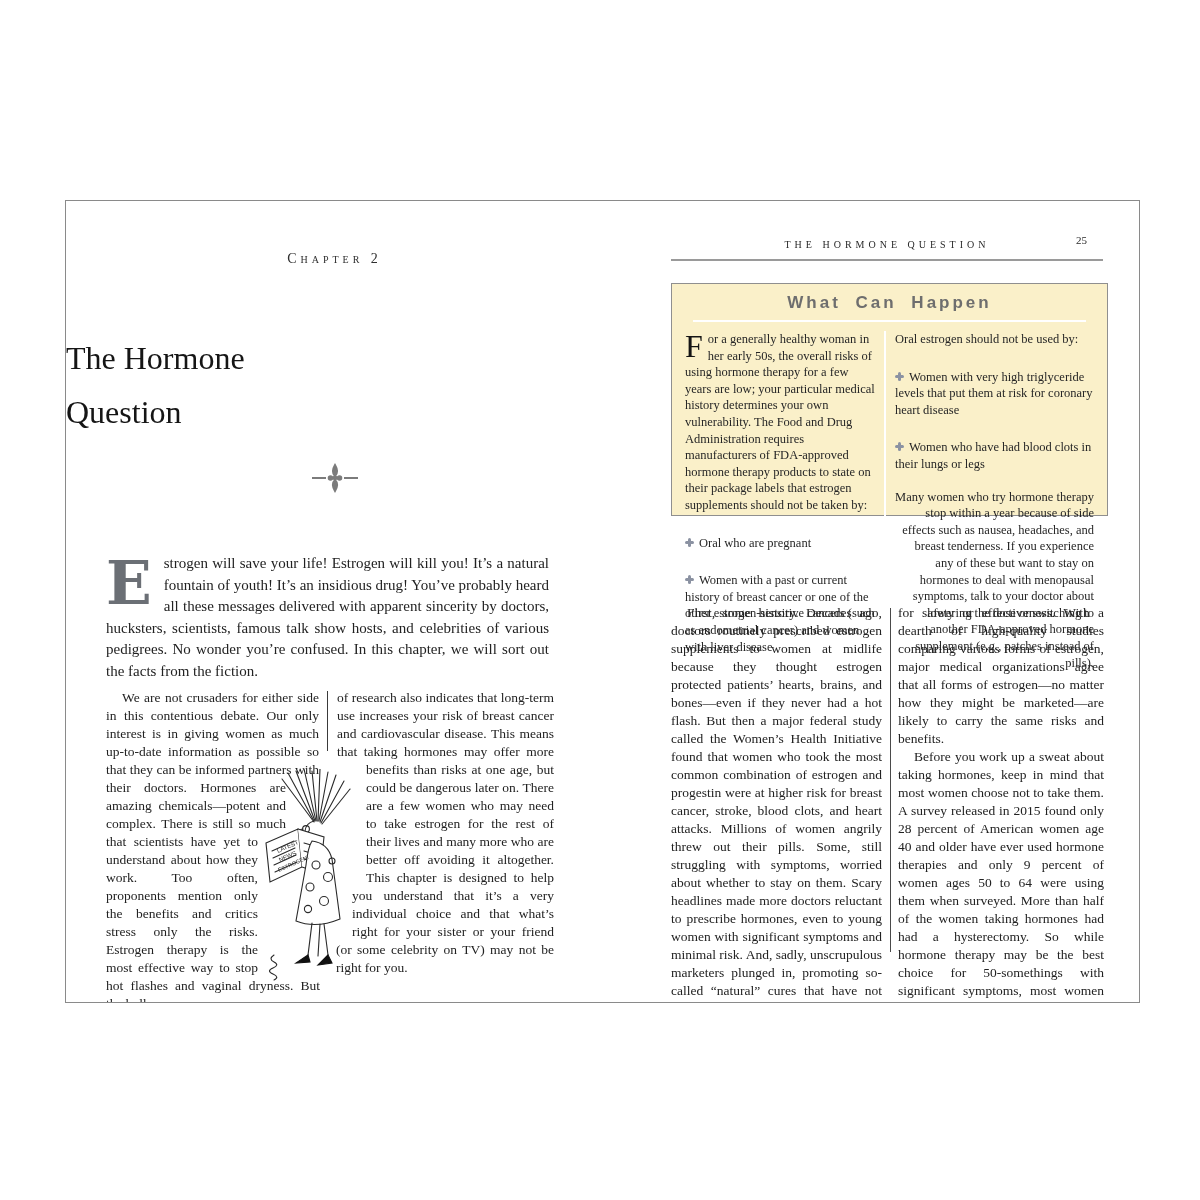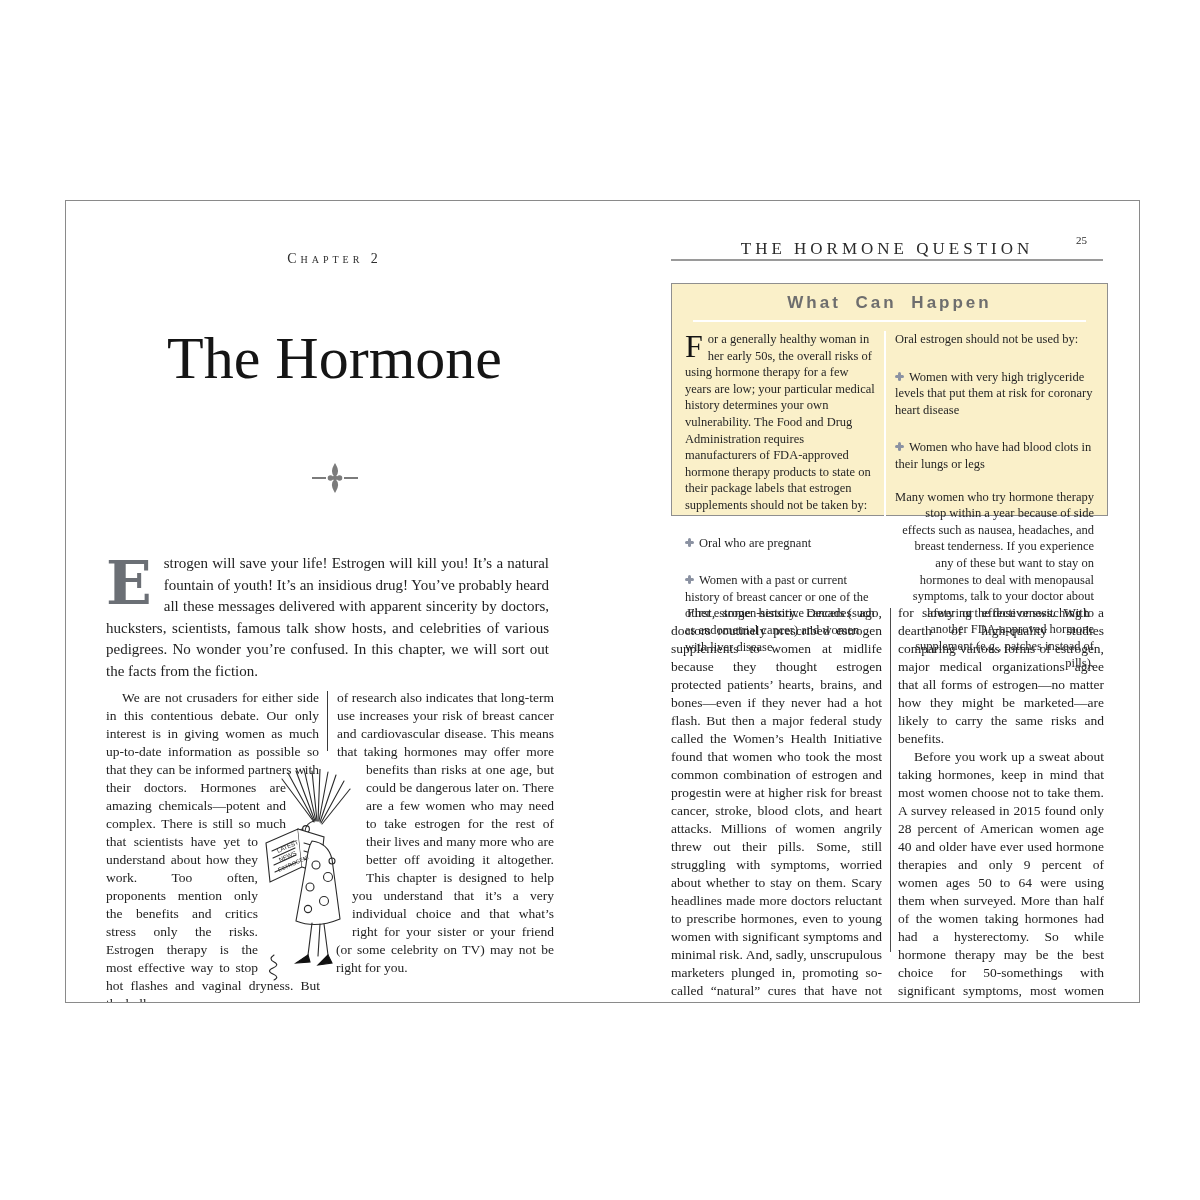--- a/index.html
+++ b/index.html
@@ -7,43 +7,43 @@
     font-family:"Liberation Serif", serif; color:#222; }
   .frame { position:absolute; left:65px; top:200px; width:1075px; height:803px;
     border:1.5px solid #8a8a8a; background:#fff; overflow:hidden; }
   .page { position:absolute; top:0; height:100%; }
   .page-left  { left:0; width:537px; }
   .page-right { left:537px; width:538px; }
 
   
   .chapter-label { position:absolute; top:50px; left:0; width:100%; text-align:center;
     font-variant:small-caps; letter-spacing:4px; font-size:14px; color:#2e2e2e; }
-  .book-title { position:absolute; top:130px; left:0; width:100%; text-align:center;
-    font-size:60px; line-height:54px; color:#151515; font-weight:400; }
+  .book-title { position:absolute; top:130px; left:0; width:100%; text-align:left;
+    font-size:32px; line-height:54px; color:#151515; font-weight:400; }
   .ornament { position:absolute; top:262px; left:0; width:100%; text-align:center; }
   .intro { position:absolute; top:352px; left:40px; width:443px;
     font-size:15px; line-height:21.6px; text-align:justify; }
   .dropcap-e { float:left; font-family:"DejaVu Serif", serif; font-weight:bold;
     font-size:60px; line-height:54px; color:#6b6f75; margin:3px 12px 0 0; }
   .cols-left { position:absolute; top:488px; left:40px; width:448px; display:flex; }
   .lcol { font-size:13.5px; line-height:18px; text-align:justify; }
   .lcol1 { width:214px; margin-right:16px; }
   .lcol2 { width:218px; }
   .lcol1 p { text-indent:16px; }
   .short-divider { position:absolute; left:261px; top:490px; width:1px; height:60px; background:#3a3a3a; }
   .fr0{float:right;width:1px;height:92px;} .fr1{float:right;clear:right;width:34px;height:54px;}
   .fr2{float:right;clear:right;width:62px;height:140px;}
   .fl0{float:left;width:1px;height:72px;} .fl1{float:left;clear:left;width:30px;height:126px;}
   .fl2{float:left;clear:left;width:16px;height:54px;}
   .illustration { position:absolute; left:188px; top:568px; width:114px; height:212px; }
 
   
   .rp-inner { position:absolute; left:68px; top:0; width:432px; height:100%; }
   .running-head { position:absolute; top:38px; left:0; width:100%; text-align:center;
-    font-size:17px; letter-spacing:4px; text-transform:uppercase; color:#2a2a2a; }
+    font-size:10px; letter-spacing:4px; text-transform:uppercase; color:#2a2a2a; }
   .folio { position:absolute; top:33px; right:16px; font-size:11px; color:#2a2a2a; }
   .head-rule { position:absolute; top:58px; left:0; width:100%; height:2px; background:#9a9a9a; }
   .callout-box { position:absolute; top:82px; left:0; width:437px; height:233px;
     background:#faf0c9; border:1.5px solid #8f8f8f; padding:9px 13px 10px 13px; }
   .box-title { text-align:center; font-family:"Liberation Sans", sans-serif; font-weight:bold;
     font-size:17px; letter-spacing:3px; word-spacing:7px; color:#6e6e6e; }
   .box-rule { width:96%; height:2px; background:#ffffff; margin:7px auto 9px auto; }
   .box-cols { display:flex; }
   .bcol { font-size:12.5px; line-height:16.6px; color:#262626; }
   .bcol1 { width:190px; }
@@ -68,20 +68,21 @@
 </head>
 <body>
 
 <div class="frame">
 
   <div class="page page-left">
     <div class="chapter-label">Chapter 2</div>
 
     <div class="book-title">
       <div>The Hormone</div>
+      <div>Question</div>
     </div>
 
     <div class="ornament">
       <svg width="48" height="30" viewBox="0 0 48 30">
         <g stroke="#7b7b7b" stroke-width="2" fill="#7b7b7b">
           <line x1="1" y1="15" x2="15" y2="15"></line>
           <line x1="33" y1="15" x2="47" y2="15"></line>
           <path d="M24 2 C21 7 21 10 24 13 C27 10 27 7 24 2 Z"></path>
           <path d="M24 28 C21 23 21 20 24 17 C27 20 27 23 24 28 Z"></path>
           <circle cx="19.5" cy="15" r="1.8"></circle>

